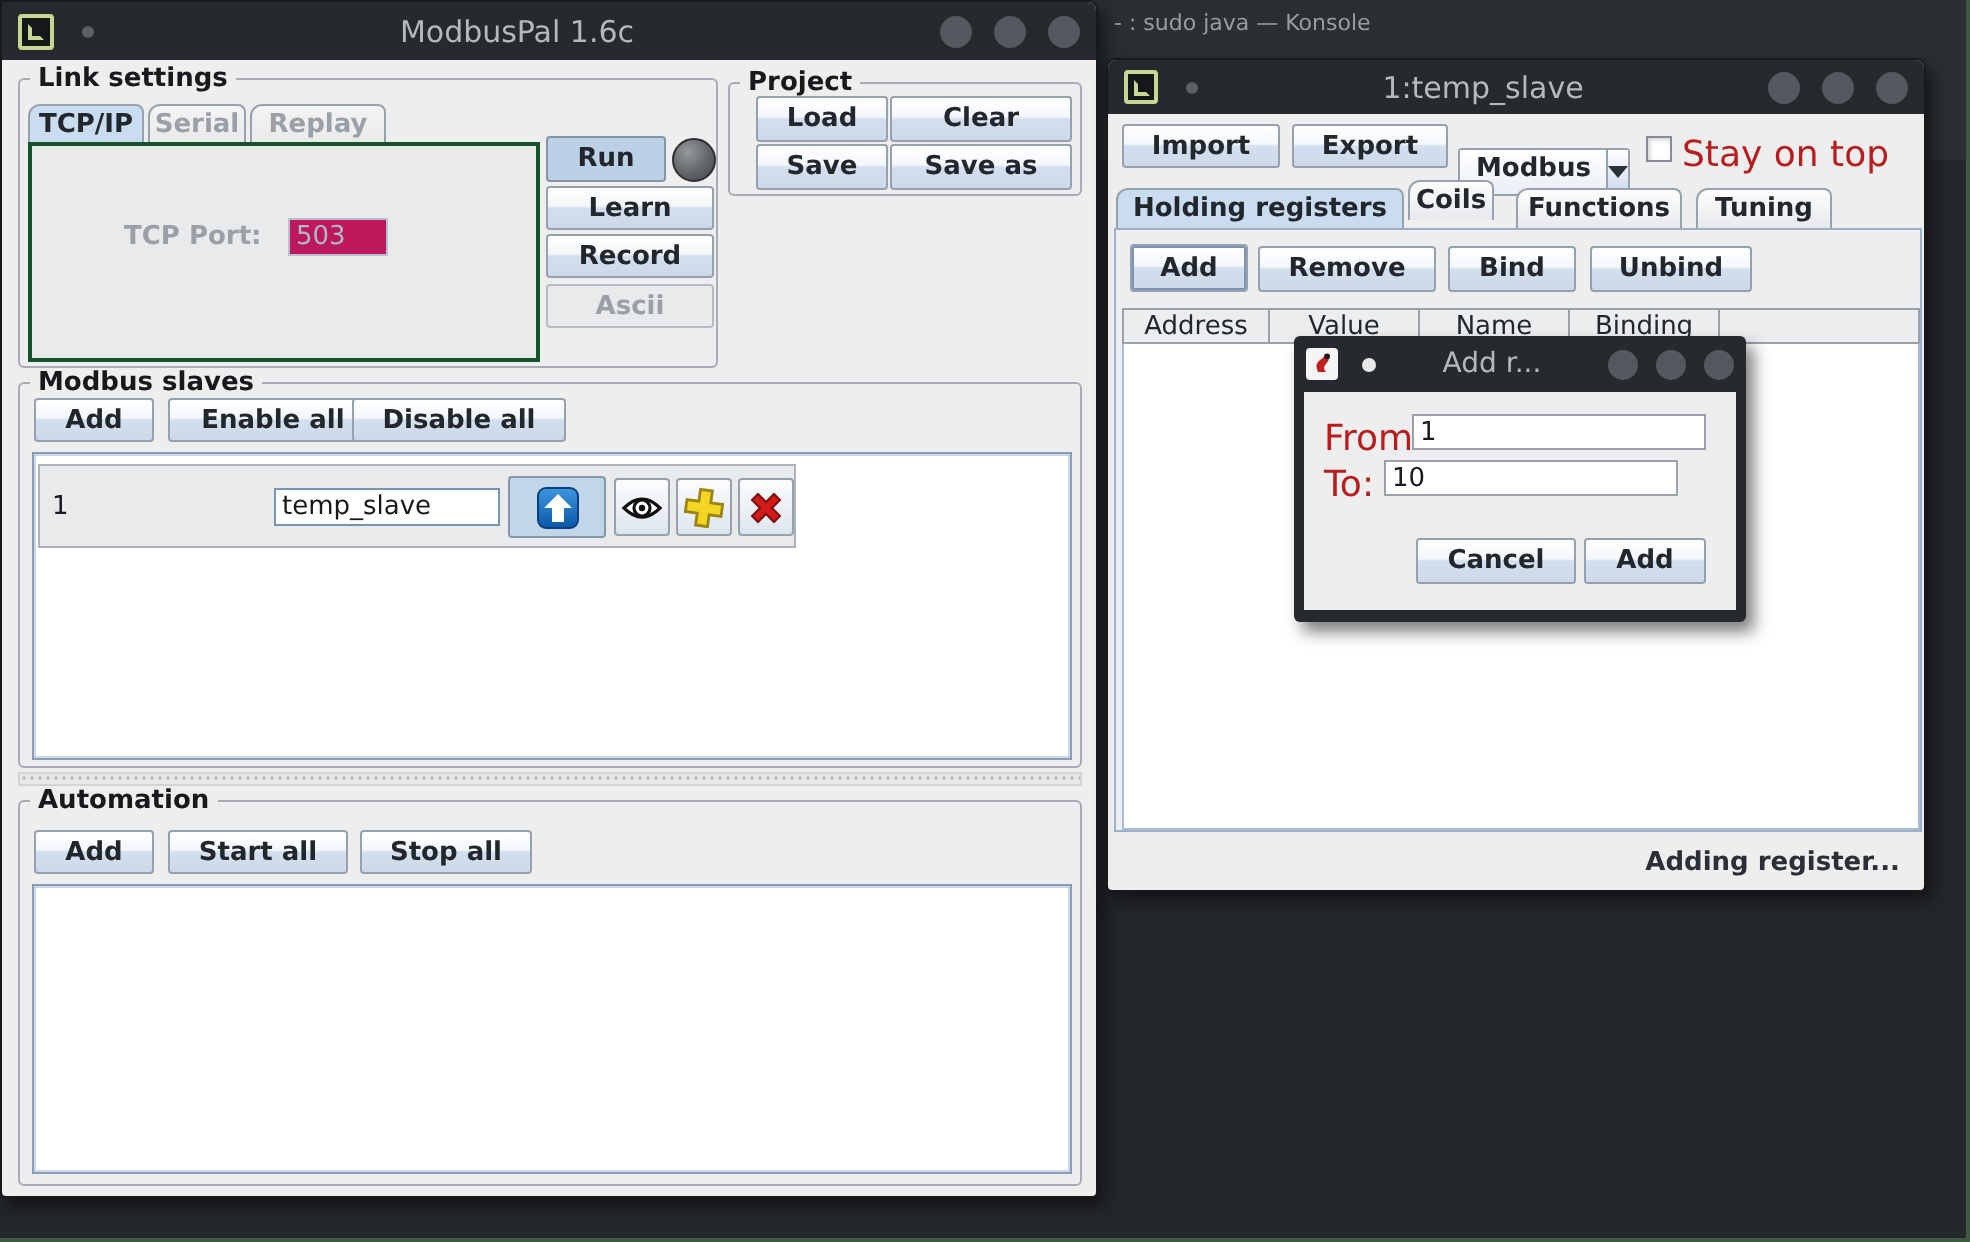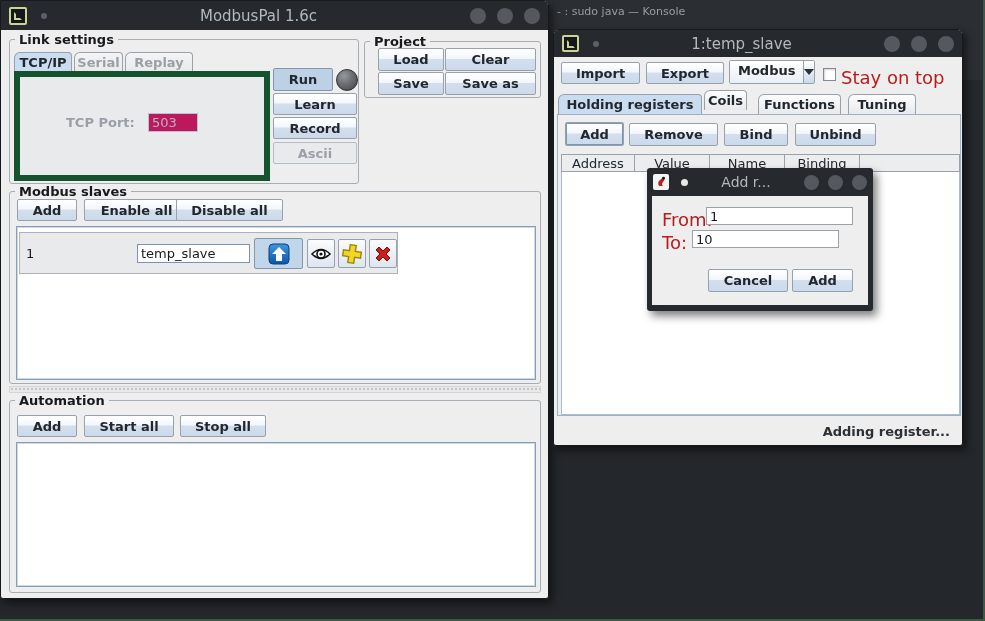--- a/index.html
+++ b/index.html
@@ -109,21 +109,21 @@
       <div class="tb-circle"></div>
       <div class="tb-circle"></div>
     </div>
   </div>
 
   <div class="groupbox" style="left:8px; top:38px; width:350px; height:145px;padding-left:16px;">
     <span class="gb-title">Link settings</span>
     <div class="tab selected" style="left:4px; top:12px; width:58px;">TCP/IP</div>
     <div class="tab disabled" style="left:64px; top:12px; width:49px;">Serial</div>
     <div class="tab disabled" style="left:115px; top:12px; width:68px;">Replay</div>
-    <div style="position:absolute; left:4px; top:31px; width:256px; height:110px; background:#e9eaec; border:6px solid #14532d;">
+    <div style="position:absolute; left:4px; top:31px; width:256px; height:110px; background:#e9eaec; border:2px solid #14532d;">
       <span class="label-dis" style="left:46px; top:38px;">TCP Port:</span>
       <input class="tfield" style="left: 128px; top: 36px; width: 50px; height: 19px;" disabled="" value="503">
     </div>
     <div class="btn toggled" style="left:263px; top:28px; width:60px; height:23px;">Run</div>
     <div class="led" style="left:326px; top:29px;"></div>
     <div class="btn" style="left:263px; top:53px; width:84px; height:22px;">Learn</div>
     <div class="btn" style="left:263px; top:77px; width:84px; height:22px;">Record</div>
     <div class="btn disabled" style="left:263px; top:102px; width:84px; height:22px;">Ascii</div>
   </div>
 
@@ -198,21 +198,21 @@
     <div class="tb-title">1:temp_slave</div>
     <div class="tb-circles">
       <div class="tb-circle"></div>
       <div class="tb-circle"></div>
       <div class="tb-circle"></div>
     </div>
   </div>
 
   <div class="btn" style="left:7px; top:32px; width:79px; height:22px;">Import</div>
   <div class="btn" style="left:92px; top:32px; width:78px; height:22px;">Export</div>
-  <div class="combo" style="left:175px; top:30px; width:86px; height:24px;">
+  <div class="combo" style="left:175px; top:44px; width:86px; height:24px;">
     <div class="combo-text">Modbus</div>
     <div class="combo-arrow">
         <span></span>
       </div>
   </div>
   <div class="checkbox" style="left:269px; top:38px;"></div>
   <span class="label-bold" style="left:287px; top:37px;">Stay on top</span>
 
   <div class="tab selected" style="left:4px; top:64px; width:144px;">Holding registers</div>
   <div class="tab" style="left:150px; top:60px; width:43px;">Coils</div>

